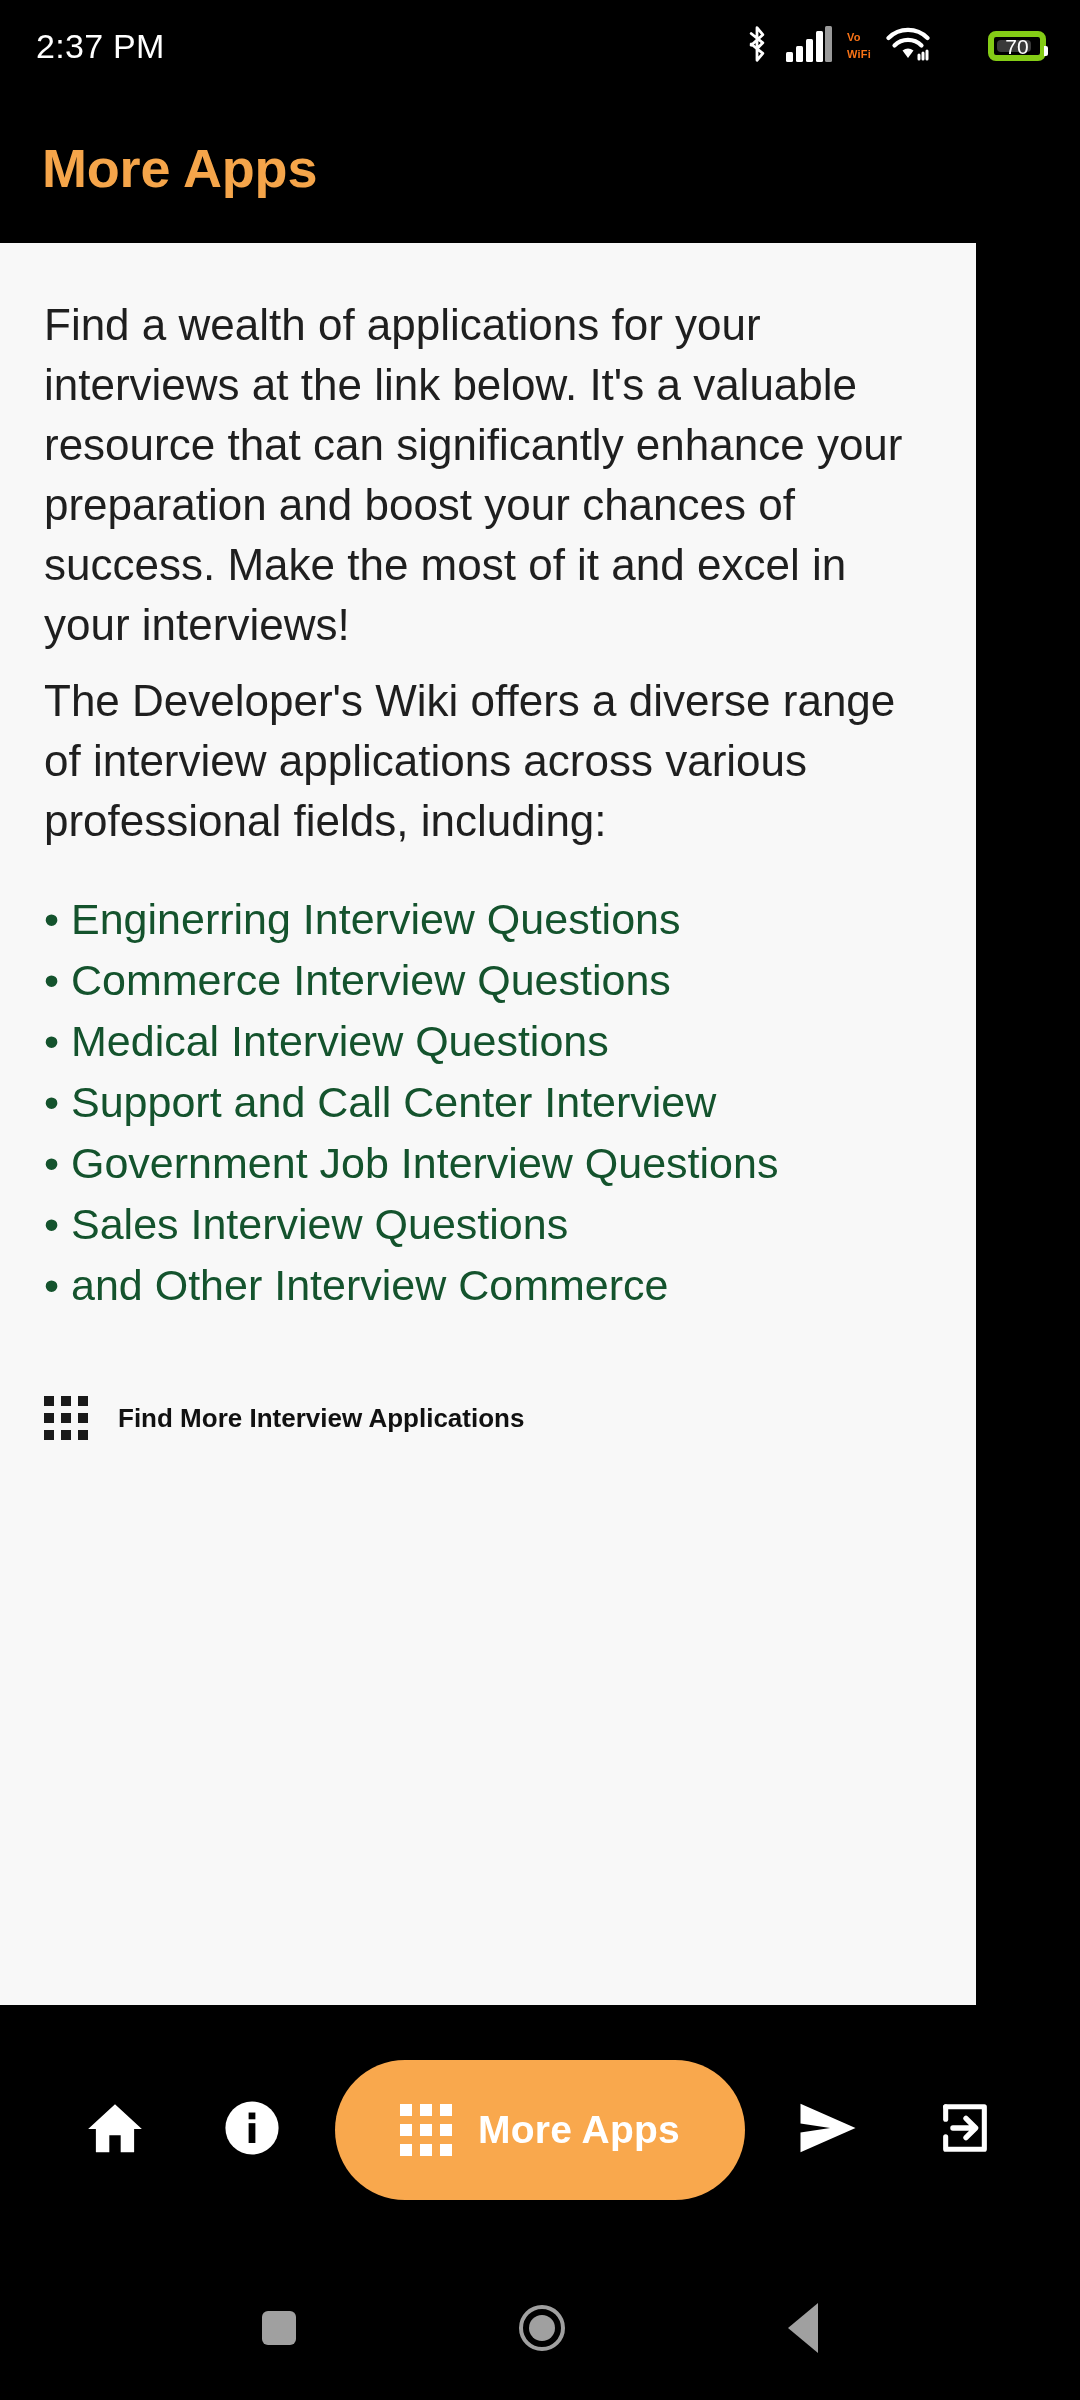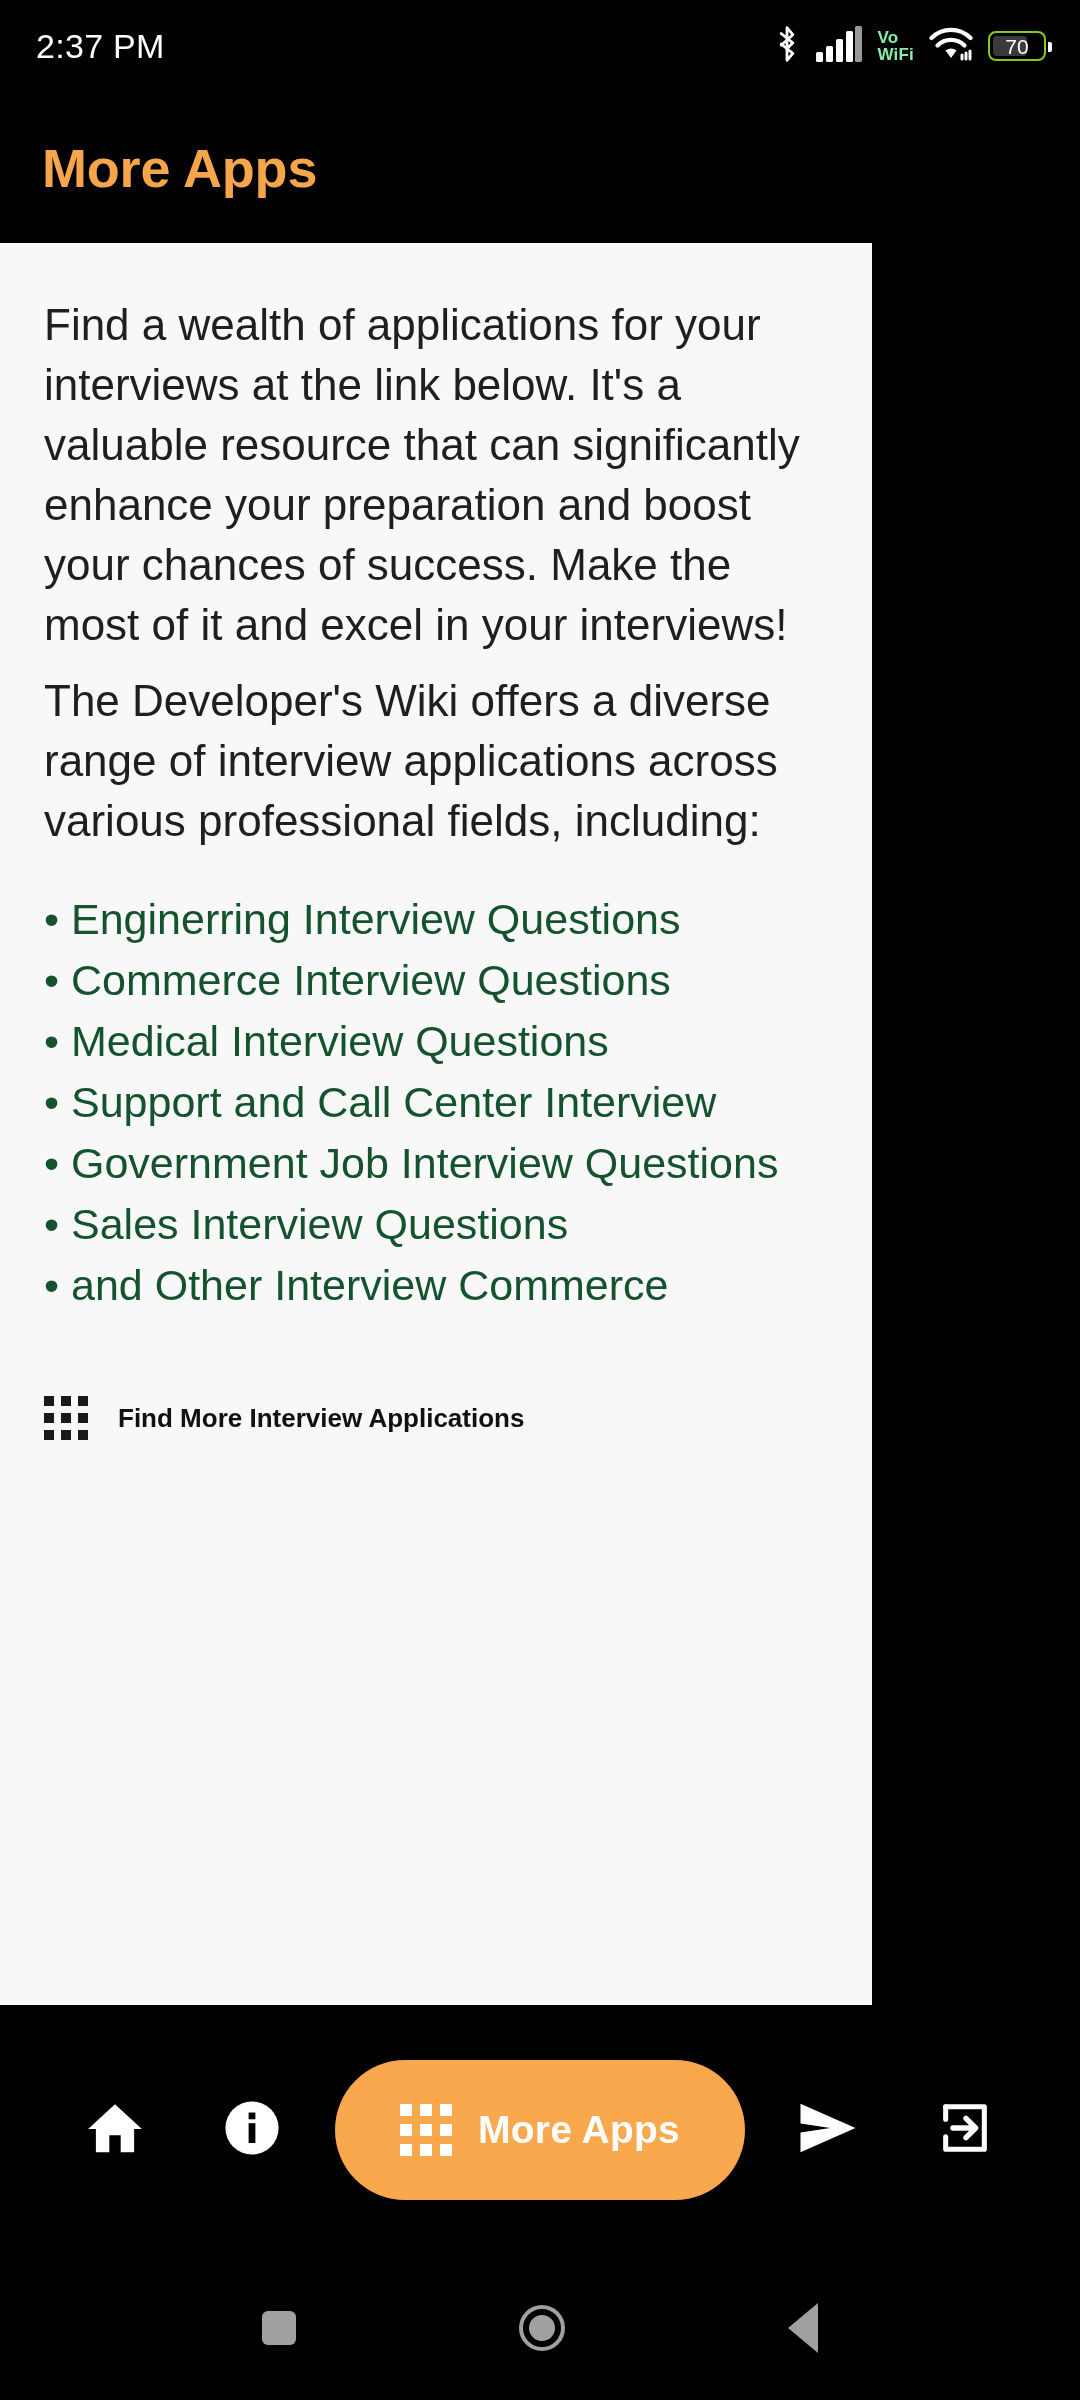--- a/index.html
+++ b/index.html
@@ -36,39 +36,40 @@
     font-size: 34px;
     letter-spacing: 0.3px;
     font-weight: 400;
   }
   .status-icons {
     display: flex;
     align-items: center;
     gap: 15px;
   }
   .vowifi {
-    color: #86efac;
-    font-size: 17px;
+    color: #f97316;
+    font-size: 11px;
     line-height: 17px;
     font-weight: 600;
     display: flex;
     flex-direction: column;
     align-items: flex-start;
     letter-spacing: 0.2px;
   }
   .battery {
     position: relative;
     width: 58px;
     height: 30px;
-    border: 2px solid #84cc16;
+    border: 6px solid #84cc16;
     border-radius: 8px;
     box-sizing: border-box;
     display: flex;
     align-items: center;
     justify-content: center;
+    margin-left: 43px;
   }
   .battery::after {
     content: "";
     position: absolute;
     right: -8px;
     top: 9px;
     width: 4px;
     height: 10px;
     background: #ffffff;
     border-radius: 0 2px 2px 0;
@@ -104,21 +105,21 @@
     color: #F5A54A;
     font-size: 54px;
     font-weight: 700;
     letter-spacing: -0.2px;
   }
 
   
   .content {
     position: absolute;
     top: 243px; left: 0;
-    width: 872px;
+    width: 976px;
     height: 1762px;
     background: #F8F8F8;
     box-sizing: border-box;
     padding: 52px 44px 0 44px;
     overflow: hidden;
   }
   .para {
     color: #1f1f1f;
     font-size: 44px;
     line-height: 60px;

